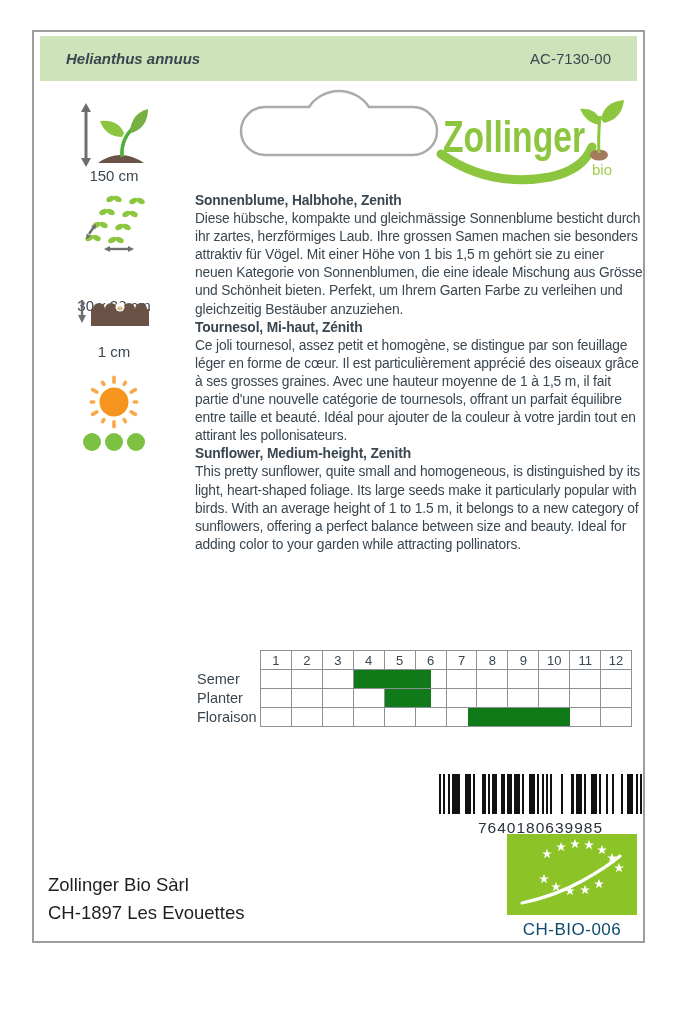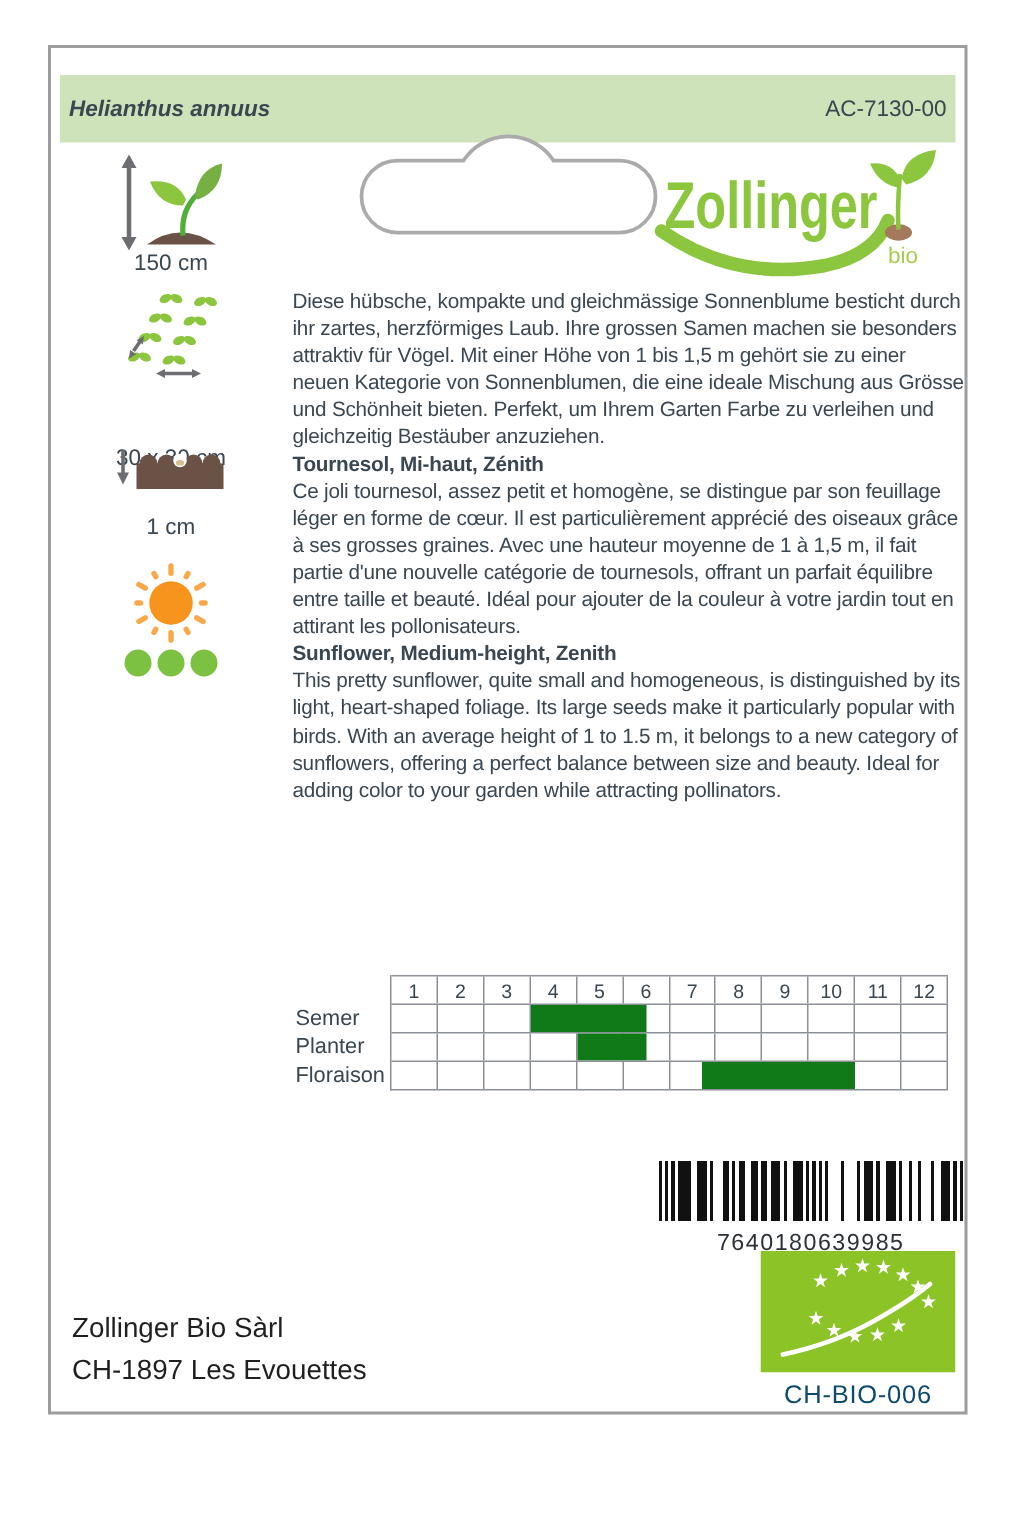--- a/index.html
+++ b/index.html
@@ -2,23 +2,23 @@
 <html><head>
 <meta charset="utf-8">
 <style>
   * { margin:0; padding:0; box-sizing:border-box; }
   body { background:#fff; font-family:"Liberation Sans", sans-serif; }
   .page { position:relative; width:676px; height:1024px; background:#fff; overflow:hidden; }
   .frame { position:absolute; left:32px; top:30px; width:613px; height:913px;
            border:2px solid #9d9d9d; background:#fff; }
 
   
-  .topbar { position:absolute; left:6px; right:6px; top:18px; height:45px;
+  .topbar { position:absolute; left:6px; right:6px; top:4px; height:45px;
             background:#cfe3ba; display:flex; align-items:center;
-            justify-content:space-between; padding:0 6px; }
+            justify-content:space-between; padding:0 26px; }
   .species { font-style:italic; font-size:15px; color:#3a4650; font-weight:600; }
   .artcode { font-size:15px; color:#3a4650; }
 
   
   .euroslot { position:absolute; left:204px; top:54px; }
 
   
   .logo { position:absolute; right:8px; top:66px; width:200px; height:92px; }
 
   
@@ -168,20 +168,21 @@
     <div class="spec spec-dots">
       <svg width="64" height="20" viewBox="0 0 64 20">
         <circle cx="10" cy="10" r="9" fill="#7cc142"></circle>
         <circle cx="32" cy="10" r="9" fill="#7cc142"></circle>
         <circle cx="54" cy="10" r="9" fill="#7cc142"></circle>
       </svg>
     </div>
 
 
     <div class="desc">
+      <h3>Sonnenblume, Halbhohe, Zenith</h3>
       <p>Diese hübsche, kompakte und gleichmässige Sonnenblume besticht durch ihr zartes, herzförmiges Laub. Ihre grossen Samen machen sie besonders attraktiv für Vögel. Mit einer Höhe von 1 bis 1,5 m gehört sie zu einer neuen Kategorie von Sonnenblumen, die eine ideale Mischung aus Grösse und Schönheit bieten. Perfekt, um Ihrem Garten Farbe zu verleihen und gleichzeitig Bestäuber anzuziehen.</p>
       <h3>Tournesol, Mi-haut, Zénith</h3>
       <p>Ce joli tournesol, assez petit et homogène, se distingue par son feuillage léger en forme de cœur. Il est particulièrement apprécié des oiseaux grâce à ses grosses graines. Avec une hauteur moyenne de 1 à 1,5 m, il fait partie d'une nouvelle catégorie de tournesols, offrant un parfait équilibre entre taille et beauté. Idéal pour ajouter de la couleur à votre jardin tout en attirant les pollonisateurs.</p>
       <h3>Sunflower, Medium-height, Zenith</h3>
       <p>This pretty sunflower, quite small and homogeneous, is distinguished by its light, heart-shaped foliage. Its large seeds make it particularly popular with birds. With an average height of 1 to 1.5 m, it belongs to a new category of sunflowers, offering a perfect balance between size and beauty. Ideal for adding color to your garden while attracting pollinators.</p>
     </div>
 
     <div class="cal-labels" id="calLabels">
         <div class="cal-label">Semer</div>
         <div class="cal-label">Planter</div>

